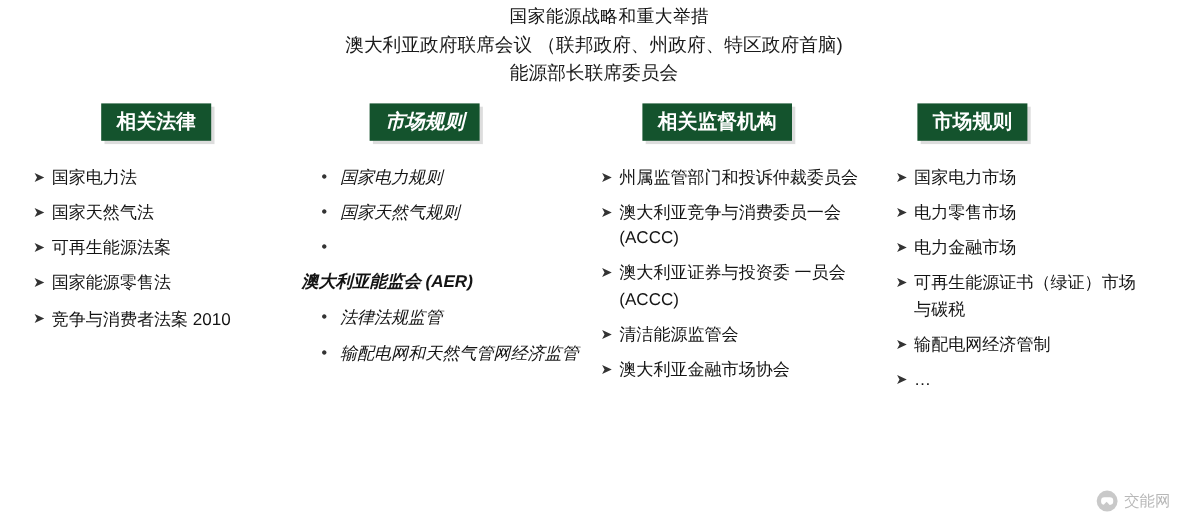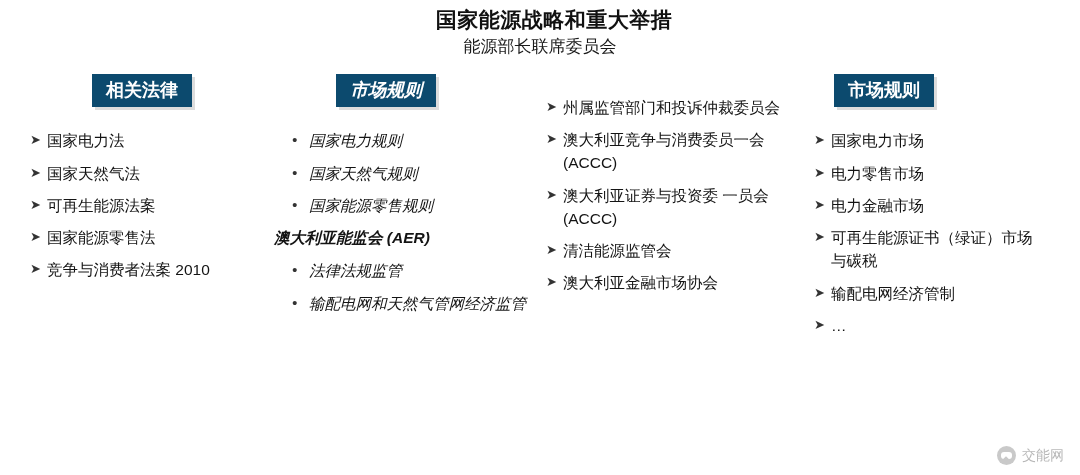--- a/index.html
+++ b/index.html
@@ -19,22 +19,22 @@
     position: relative;
     width: 1080px;
     height: 475px;
     box-sizing: border-box;
   }
   .header {
     text-align: center;
     padding-top: 6px;
   }
   .title {
-    font-size: 21px;
-    font-weight: bold;
+    font-size: 16px;
+    font-weight: normal;
     letter-spacing: 0.5px;
     line-height: 1.3;
     color: #111111;
     padding-left: 28px;
   }
   .subtitle {
     font-size: 17px;
     line-height: 1.45;
     color: #1a1a1a;
     margin-top: 2px;
@@ -58,21 +58,21 @@
   .col-head-wrap {
     display: flex;
     justify-content: flex-start;
   }
   .col-0 .col-head-wrap { padding-left: 62px; }
   .col-1 .col-head-wrap { padding-left: 62px; }
   .col-2 .col-head-wrap { padding-left: 38px; }
   .col-3 .col-head-wrap { padding-left: 20px; }
 
   .col-head {
-    background: #0c4a6e;
+    background: #14532d;
     color: #ffffff;
     font-size: 18px;
     font-weight: bold;
     padding: 5px 14px 6px 14px;
     line-height: 1.25;
     white-space: nowrap;
     box-shadow: 3px 3px 0 rgba(120,120,120,0.25);
   }
   .items {
     margin-top: 22px;
@@ -155,20 +155,21 @@
     transform: rotate(45deg);
   }
 </style>
 </head>
 <body>
 
 <div class="slide">
 
   <div class="header">
     <div class="title">国家能源战略和重大举措</div>
+    <div class="subtitle">澳大利亚政府联席会议 （联邦政府、州政府、特区政府首脑)</div>
     <div class="subtitle">能源部长联席委员会</div>
   </div>
 
   <div class="columns">
 
     <div class="col col-0">
       <div class="col-head-wrap">
         <div class="col-head">相关法律</div>
       </div>
       <div class="items">
@@ -203,38 +204,40 @@
         <div class="item sub">
           <span class="bullet-dot">•</span>
           <span class="item-text">国家电力规则</span>
         </div>
         <div class="item sub">
           <span class="bullet-dot">•</span>
           <span class="item-text">国家天然气规则</span>
         </div>
         <div class="item sub">
           <span class="bullet-dot">•</span>
-          <span class="item-text">国家能源零售规则</span>
         </div>
         <div class="item heading">
           <span class="bullet-none"></span>
           <span class="item-text">澳大利亚能监会 (AER)</span>
         </div>
         <div class="item sub">
           <span class="bullet-dot">•</span>
           <span class="item-text">法律法规监管</span>
         </div>
         <div class="item sub">
           <span class="bullet-dot">•</span>
           <span class="item-text">输配电网和天然气管网经济监管</span>
         </div>
       </div>
     </div>
 
     <div class="col col-2">
+      <div class="col-head-wrap">
+        <div class="col-head">相关监督机构</div>
+      </div>
       <div class="items">
         <div class="item">
           <span class="bullet">➤</span>
           <span class="item-text">州属监管部门和投诉仲裁委员会</span>
         </div>
         <div class="item">
           <span class="bullet">➤</span>
           <span class="item-text">澳大利亚竞争与消费委员一会 (ACCC)</span>
         </div>
         <div class="item">

